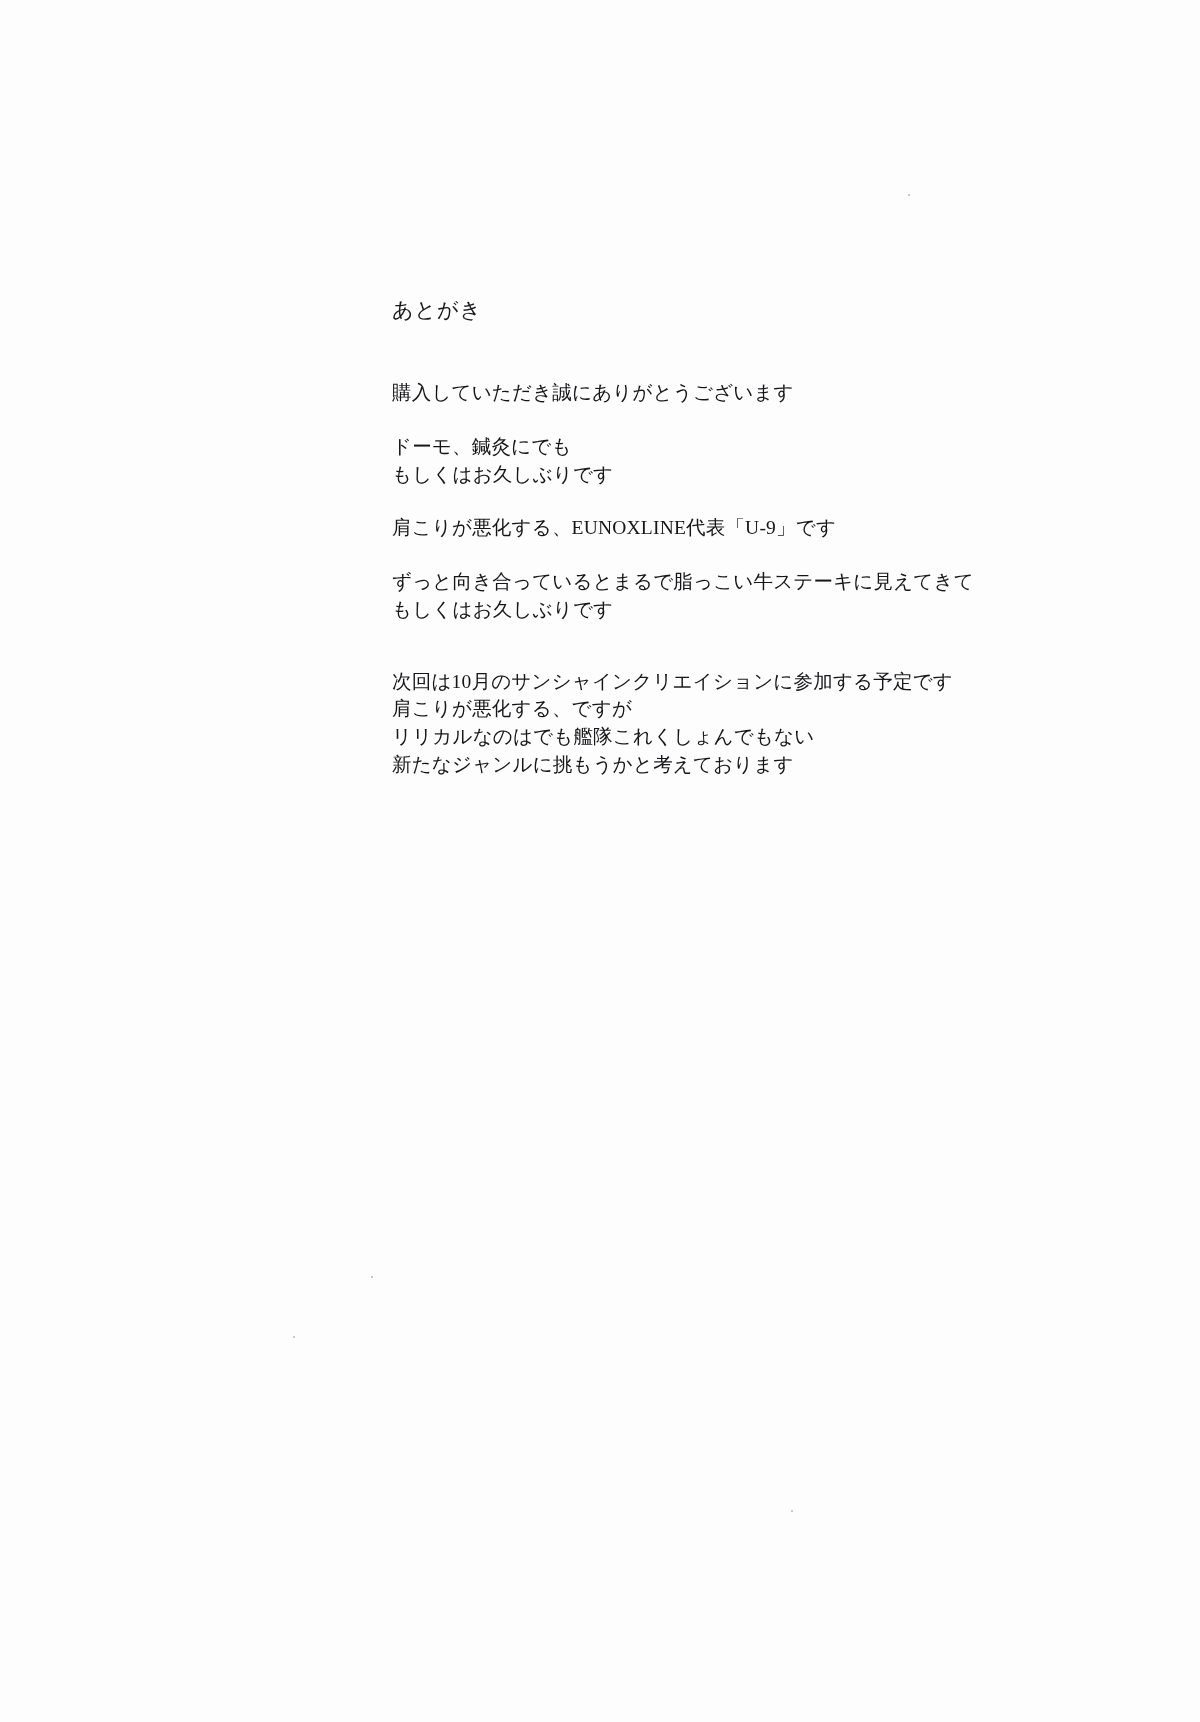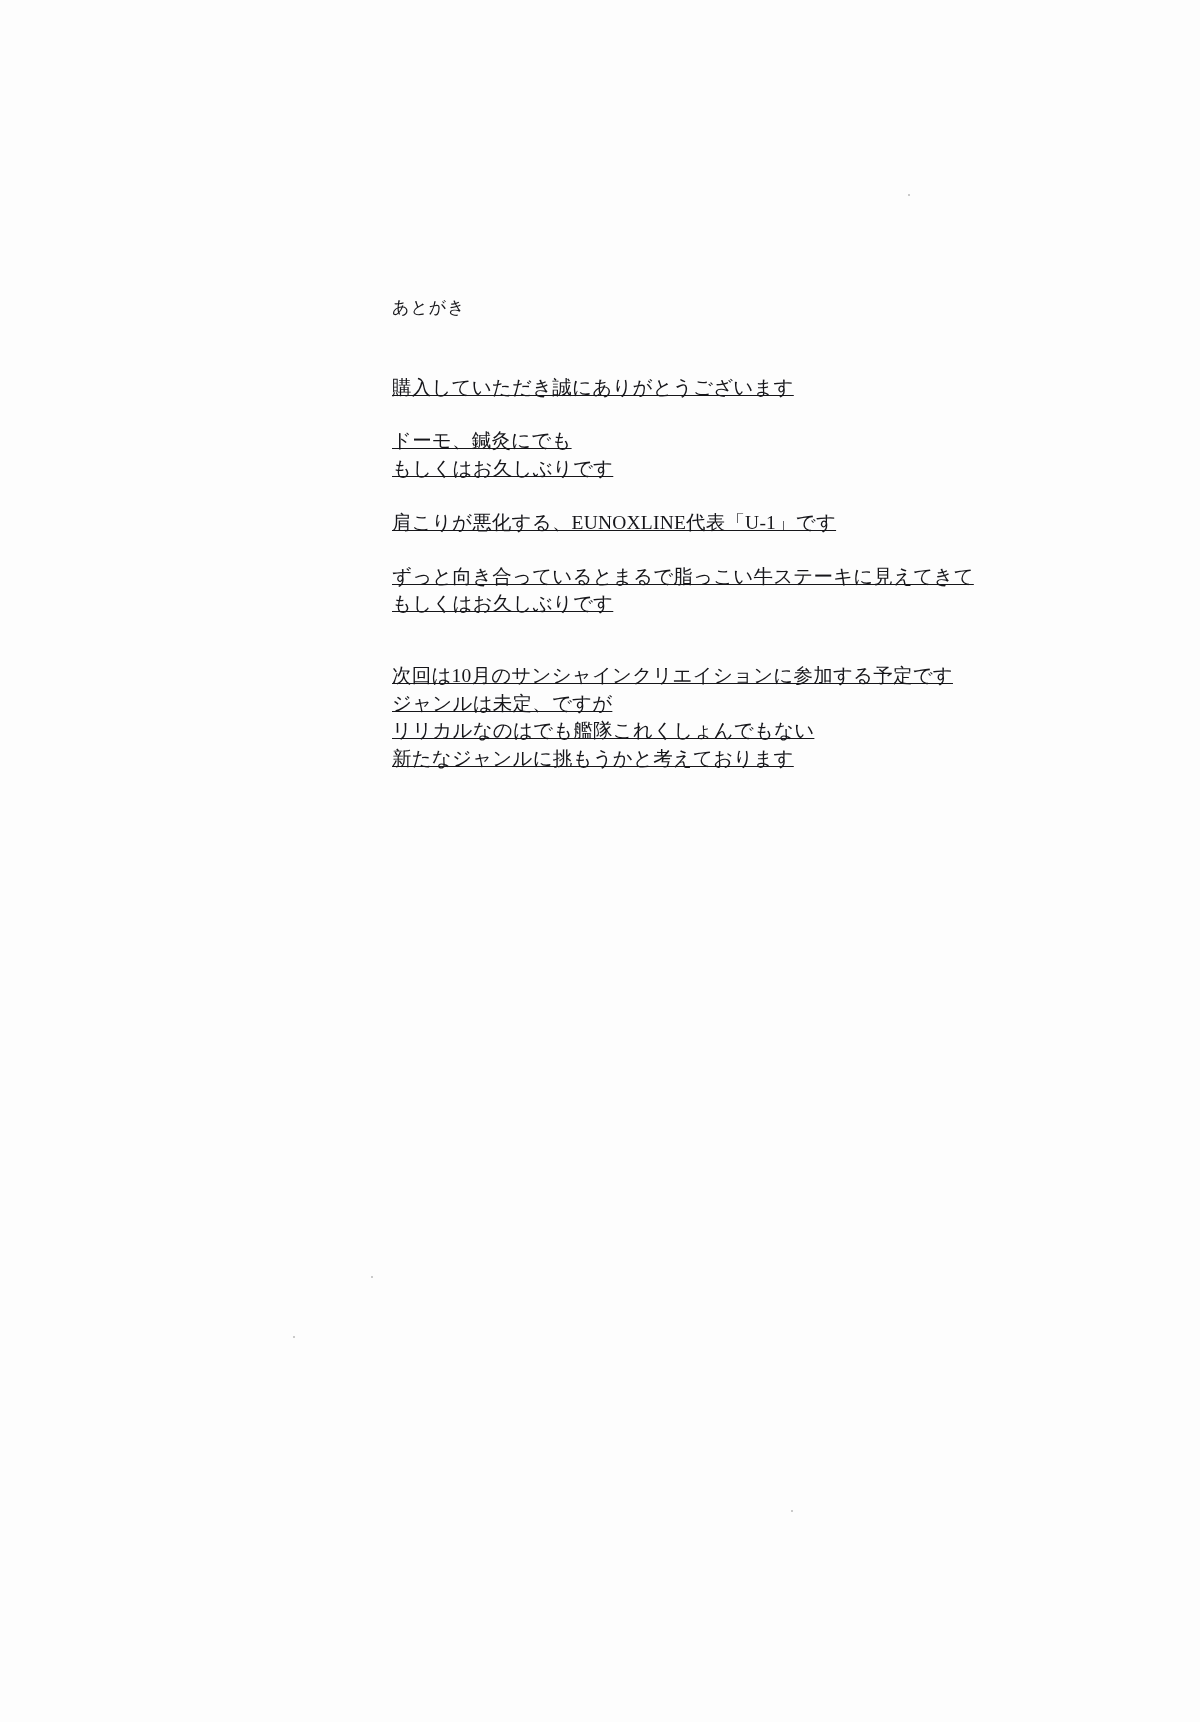--- a/index.html
+++ b/index.html
@@ -20,35 +20,34 @@
     inset: 0;
     background: #fdfdfd;
   }
   .afterword {
     position: absolute;
     left: 392px;
     top: 296px;
     width: 640px;
   }
   .heading {
-    font-size: 17px;
+    font-size: 21px;
     letter-spacing: 1px;
     line-height: 1.4;
     margin: 0 0 54px 0;
     font-weight: 400;
     color: #16161a;
   }
   .para {
     font-size: 19.5px;
     line-height: 1.42;
     margin: 0 0 26px 0;
     letter-spacing: 0.2px;
     color: #16161a;
     white-space: pre-line;
-    text-decoration: underline;
   }
   .para.gap-big {
     margin-bottom: 44px;
   }
   .speck {
     position: absolute;
     width: 2px;
     height: 2px;
     background: #b9b9b9;
     border-radius: 50%;
@@ -63,21 +62,21 @@
   <span class="speck" style="left:371px; top:1276px;"></span>
   <span class="speck" style="left:293px; top:1336px;"></span>
   <span class="speck" style="left:791px; top:1510px;"></span>
 
   <div class="afterword">
     <h1 class="heading">あとがき</h1>
 
     <p class="para">購入していただき誠にありがとうございます</p>
     <p class="para">ドーモ、鍼灸にでも
 もしくはお久しぶりです</p>
-    <p class="para">肩こりが悪化する、EUNOXLINE代表「U-1」です</p>
+    <p class="para">肩こりが悪化する、EUNOXLINE代表「U-9」です</p>
     <p class="para gap-big">ずっと向き合っているとまるで脂っこい牛ステーキに見えてきて
 もしくはお久しぶりです</p>
     <p class="para">次回は10月のサンシャインクリエイションに参加する予定です
-ジャンルは未定、ですが
+肩こりが悪化する、ですが
 リリカルなのはでも艦隊これくしょんでもない
 新たなジャンルに挑もうかと考えております</p>
   </div>
 </div>
 
 </body></html>

